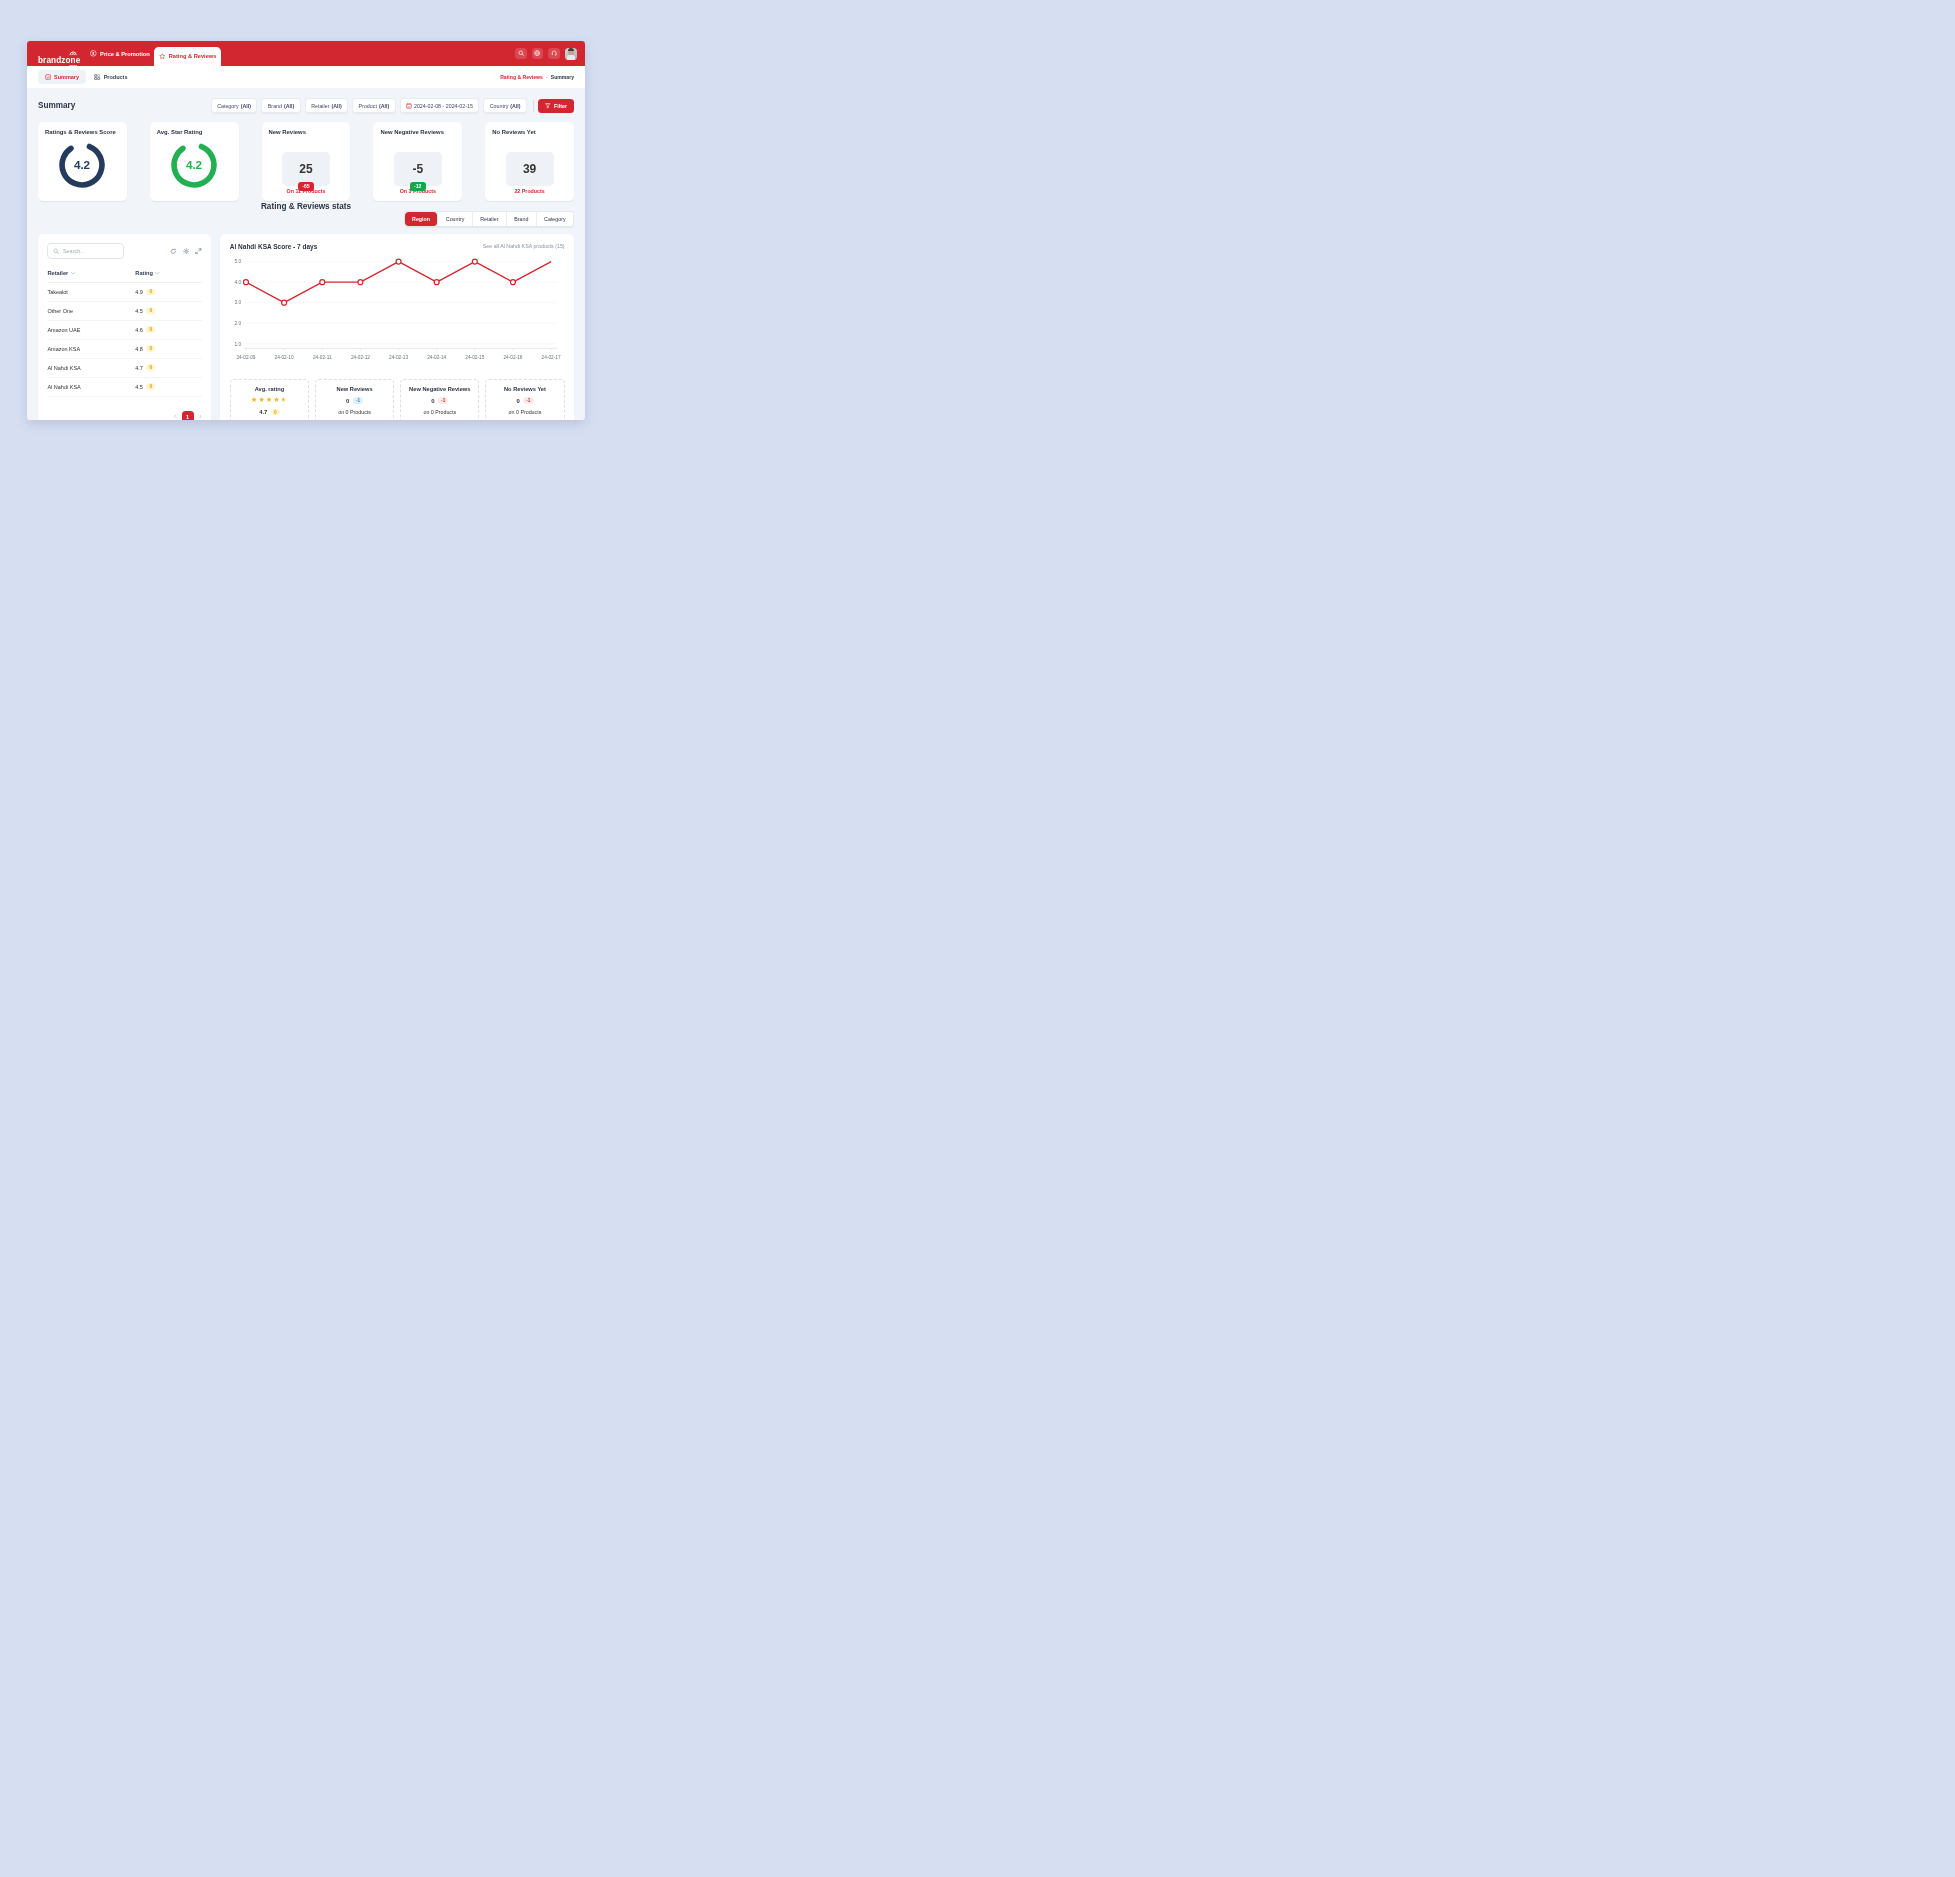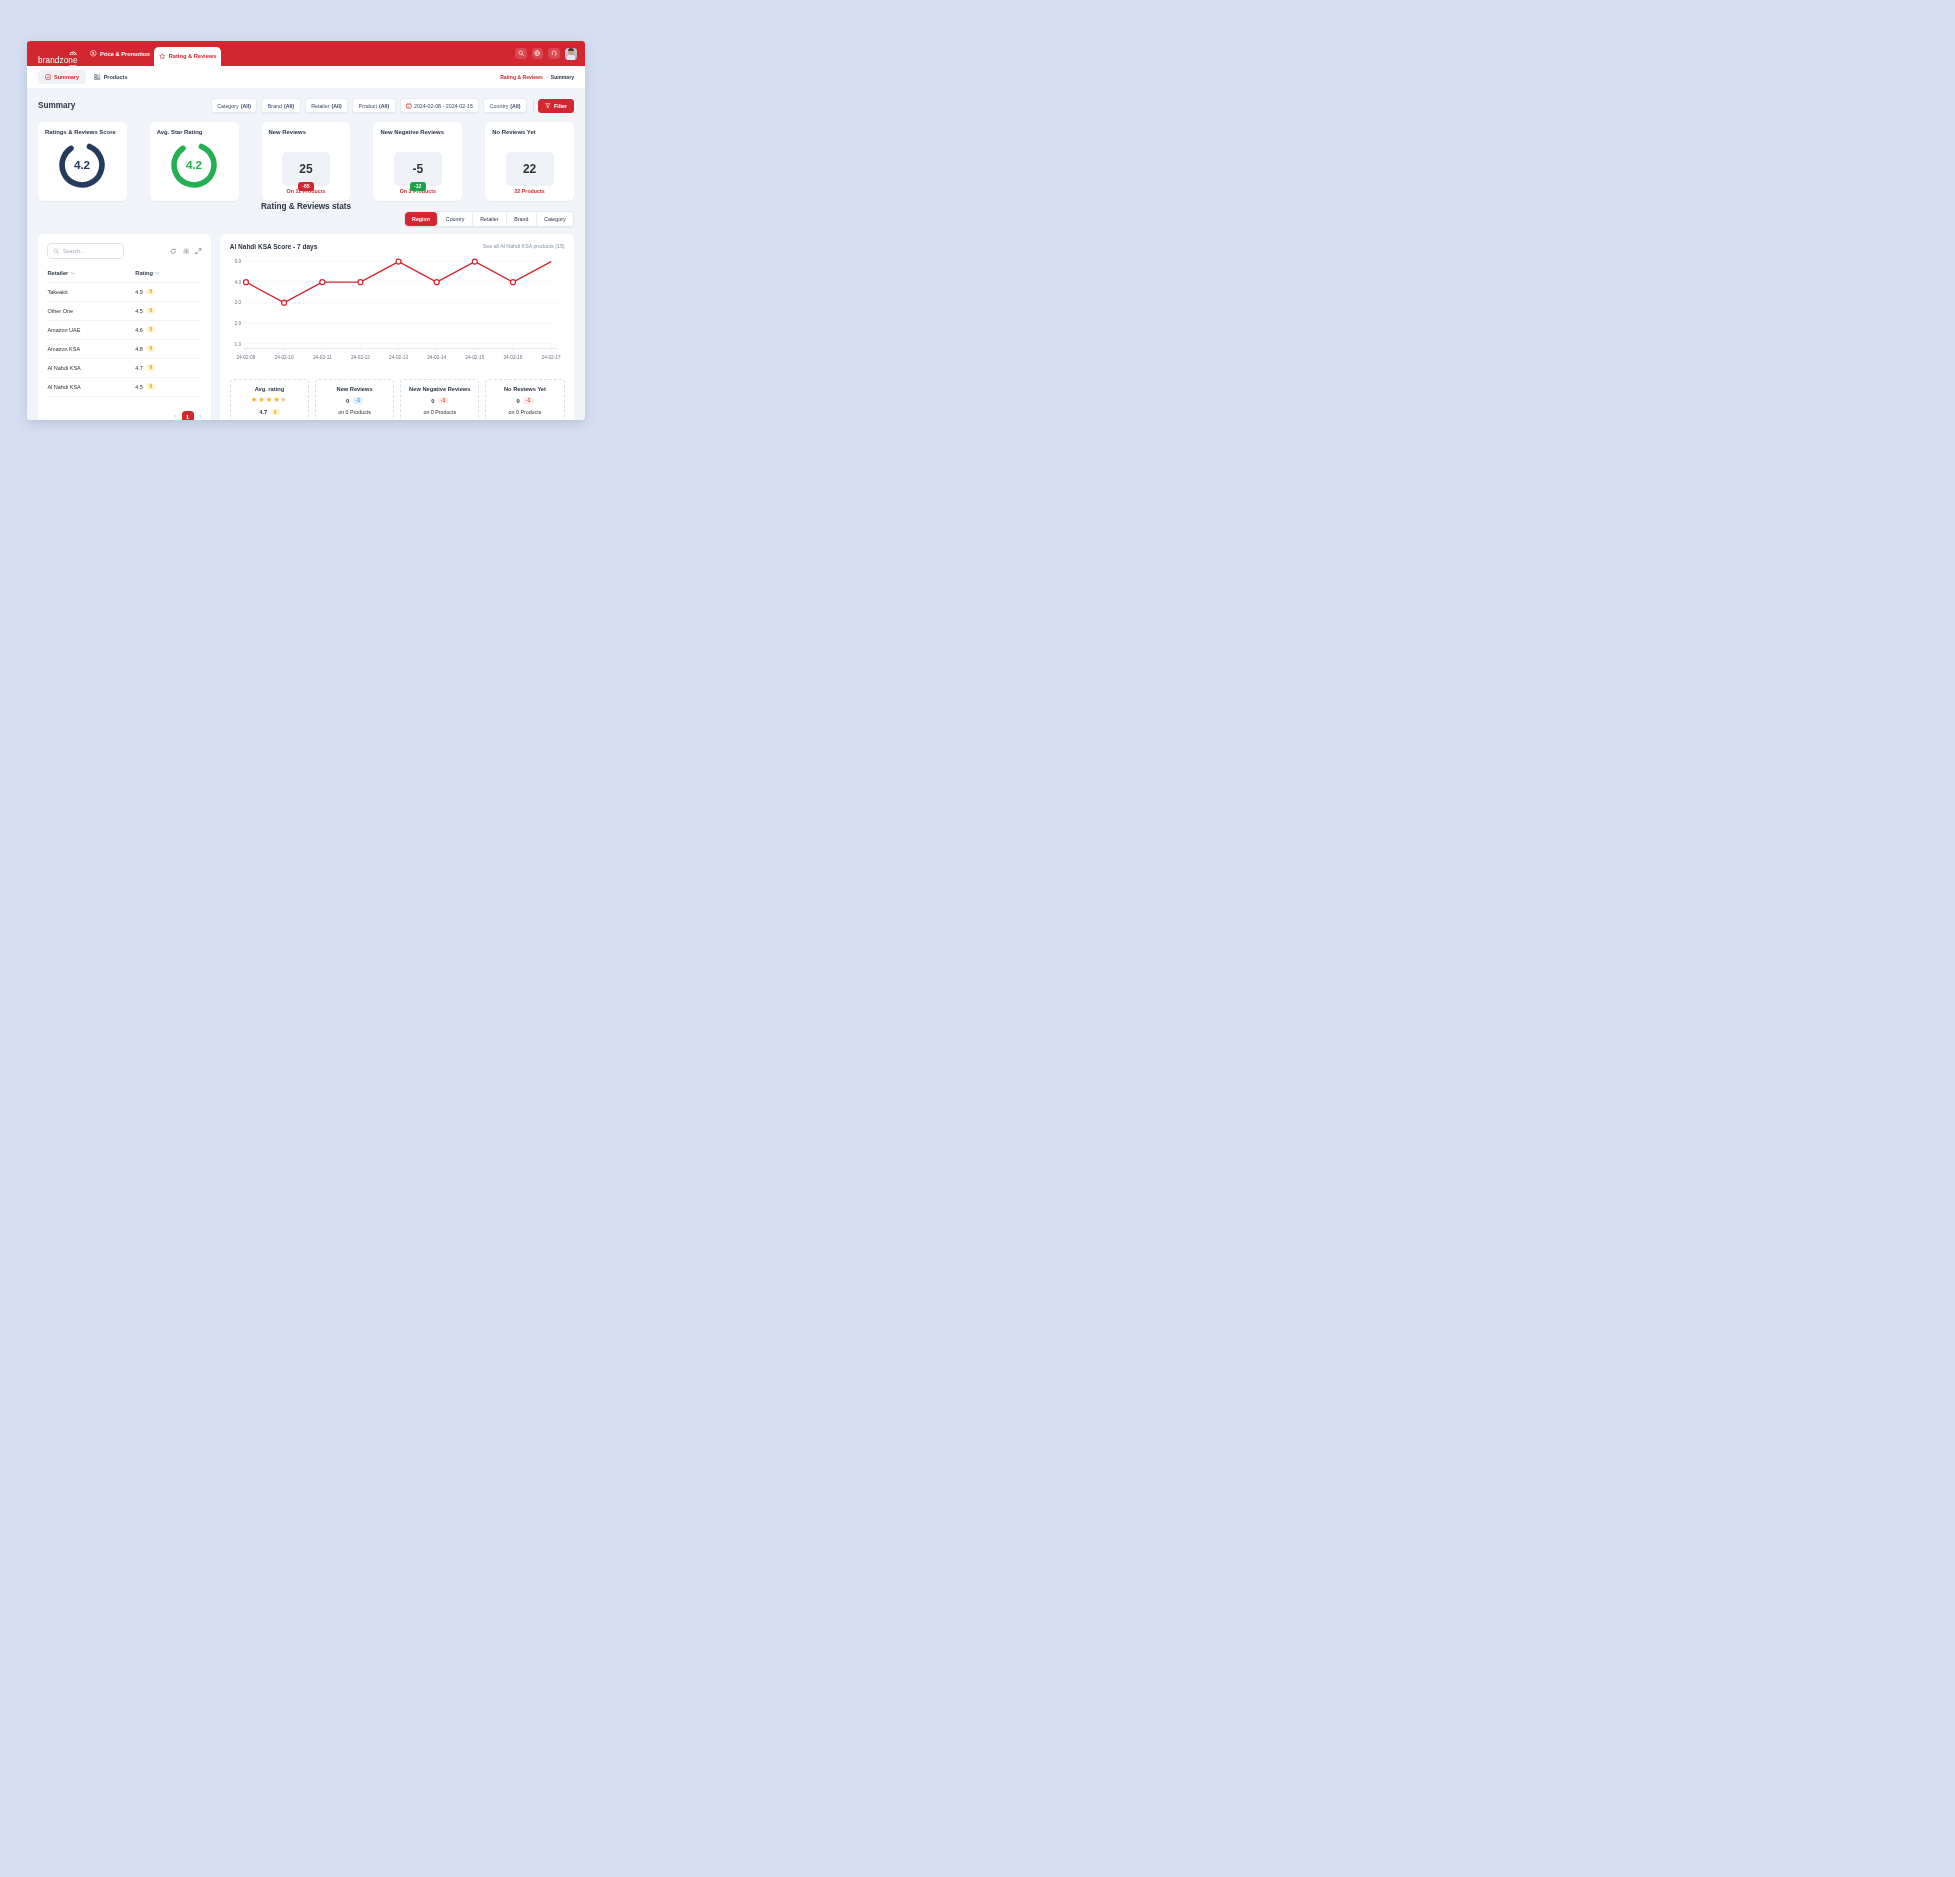--- a/index.html
+++ b/index.html
@@ -4,21 +4,21 @@
 <style>
   * { margin:0; padding:0; box-sizing:border-box; }
   html,body { width:613px; height:460px; overflow:hidden;
     font-family:"Liberation Sans", sans-serif; background:#d6dff2; }
   .window { position:absolute; left:27px; top:41px; width:558px; height:379px;
     border-radius:3.1px; overflow:hidden; background:#f1f5f9; box-shadow:0 3.9px 11.7px rgba(30,40,80,.15); }
 
   
   .hdr { position:relative; height:25px; background:#d22730; }
   .logo { position:absolute; left:11px; top:0; height:38px; display:flex; align-items:center;
-    color:#fff; font-size:8.2px; font-weight:400; letter-spacing:0.1px; }
+    color:#fff; font-size:8.2px; font-weight:700; letter-spacing:0.1px; }
   .logo-wrap { position:relative; }
   .logo-arcs { position:absolute; left:30px; top:-5.1px; }
   .logo-arcs2 { position:absolute; left:30px; bottom:-5.1px; transform:scaleY(-1); }
   .nav-item { position:absolute; left:63px; top:0; height:25px; display:flex; align-items:center; gap:3.5px;
     color:#fff; font-size:5.7px; font-weight:700; cursor:pointer; }
   .tab-active { position:absolute; left:127px; top:5.5px; height:19.6px; width:67px; background:#fff;
     border-radius:4.7px 4.7px 0 0; display:flex; align-items:center; justify-content:center; gap:3.5px;
     color:#d22730; font-size:5.7px; font-weight:700; cursor:pointer; }
   .hdr-right { position:absolute; right:7.8px; top:6.6px; display:flex; gap:5.1px; align-items:center; }
   .hbtn { width:11.7px; height:11.7px; border-radius:3.5px; background:rgba(255,255,255,.16);
@@ -289,21 +289,21 @@
             <div class="numbox">-5</div>
             <div class="badge green">-12</div>
           </div>
         </div>
         <div class="card-link">On 3 Products</div>
       </div>
       <div class="card">
         <div class="card-title">No Reviews Yet</div>
         <div class="card-body">
           <div class="numbox-wrap">
-            <div class="numbox">22</div>
+            <div class="numbox">39</div>
           </div>
         </div>
         <div class="card-link">22 Products</div>
       </div>
     </div>
 
     <div class="stats-hdr">
       <div class="page-title">Rating &amp; Reviews stats</div>
       <div class="seg">
         <button class="on">Region</button>

